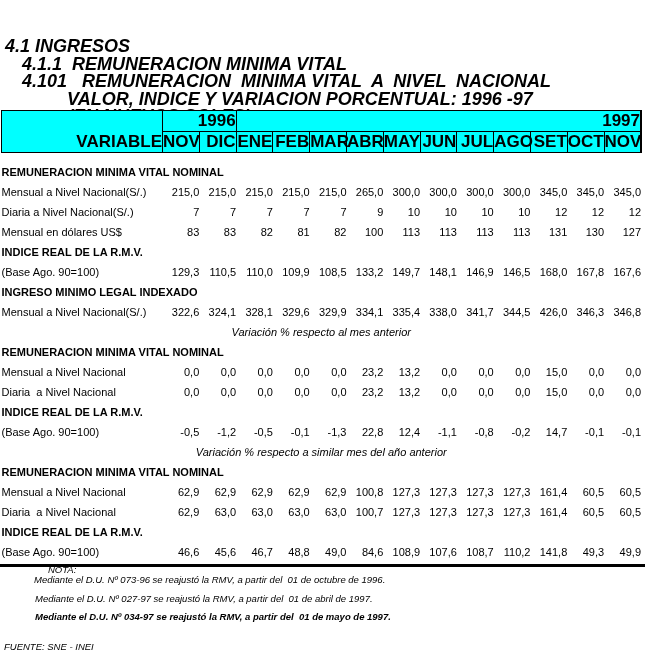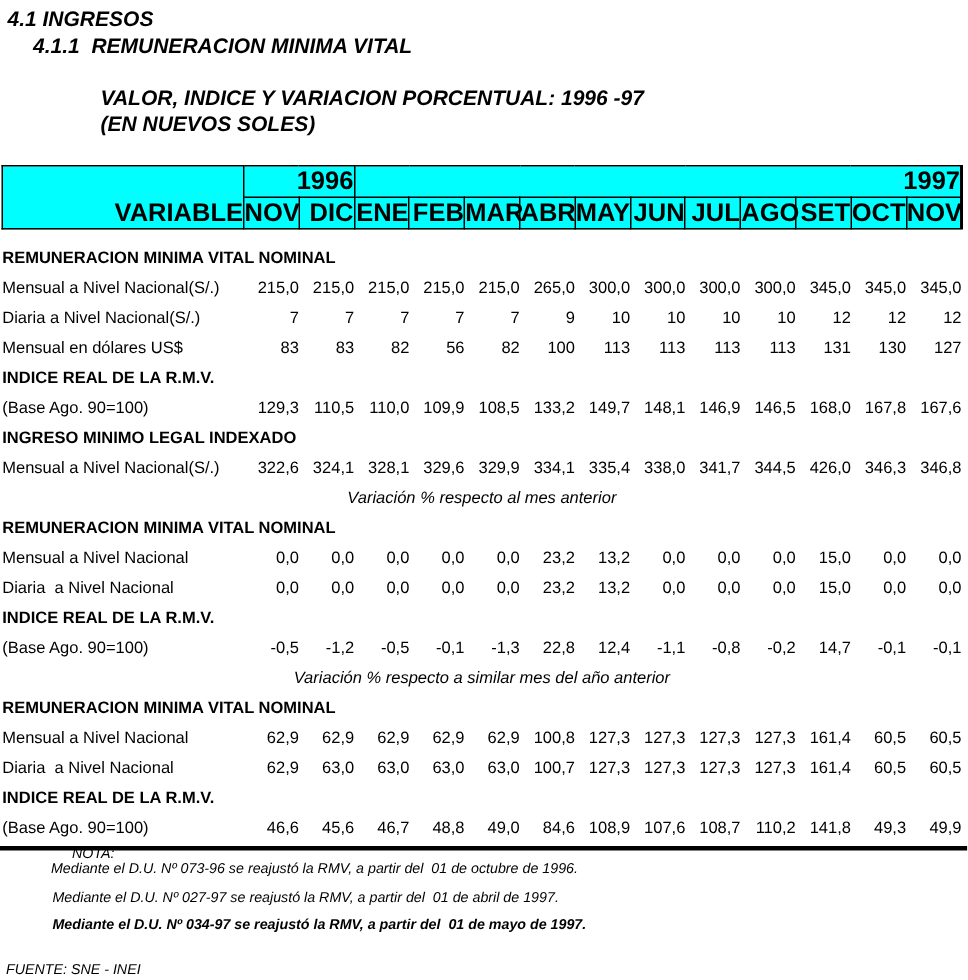--- a/index.html
+++ b/index.html
@@ -1,21 +1,21 @@
 <!DOCTYPE html>
 <html style="--header-bg: #00FFFF;"><head>
 <meta charset="utf-8">
 <style>
   html,body{margin:0;padding:0;background:#ffffff;}
   .page{
     position:relative;width:645px;height:653px;background:#fff;
     font-family:"Liberation Sans",sans-serif;color:#000;overflow:hidden;
   }
   
-  .titleline{position:absolute;font-weight:bold;font-style:italic;font-size:14px;white-space:pre;}
+  .titleline{position:absolute;font-weight:bold;font-style:italic;font-size:18px;white-space:pre;margin-top:32px;}
   #t1{left:5px;top:4px;}
   #t2{left:22px;top:22px;}
   #t3{left:22px;top:39px;}
   #t4{left:67px;top:57px;}
   #t5{left:67px;top:74px;}
   
   table.rmv{
     position:absolute;left:1px;top:110px;width:640px;
     border-collapse:collapse;table-layout:fixed;
   }
@@ -48,20 +48,21 @@
   #n4{left:35px;top:629px;}
   #nsource{left:4px;top:641px;}
 </style>
 </head>
 <body>
 
 <div class="page">
 
   <div class="titleline" id="t1">4.1 INGRESOS</div>
   <div class="titleline" id="t2">4.1.1  REMUNERACION MINIMA VITAL</div>
+  <div class="titleline" id="t3">4.101   REMUNERACION  MINIMA VITAL  A  NIVEL  NACIONAL</div>
   <div class="titleline" id="t4">VALOR, INDICE Y VARIACION PORCENTUAL: 1996 -97</div>
   <div class="titleline" id="t5">(EN NUEVOS SOLES)</div>
 
   <table class="rmv">
       <colgroup>
         <col style="width: 161px;">
         <col style="width: 36.8px;">
         <col style="width: 36.8px;">
         <col style="width: 36.8px;">
         <col style="width: 36.8px;">
@@ -131,21 +132,21 @@
           <td class="num">10</td>
           <td class="num">12</td>
           <td class="num">12</td>
           <td class="num">12</td>
         </tr>
         <tr>
           <td class="rowlabel">Mensual en dólares US$</td>
           <td class="num">83</td>
           <td class="num">83</td>
           <td class="num">82</td>
-          <td class="num">56</td>
+          <td class="num">81</td>
           <td class="num">82</td>
           <td class="num">100</td>
           <td class="num">113</td>
           <td class="num">113</td>
           <td class="num">113</td>
           <td class="num">113</td>
           <td class="num">131</td>
           <td class="num">130</td>
           <td class="num">127</td>
         </tr>

